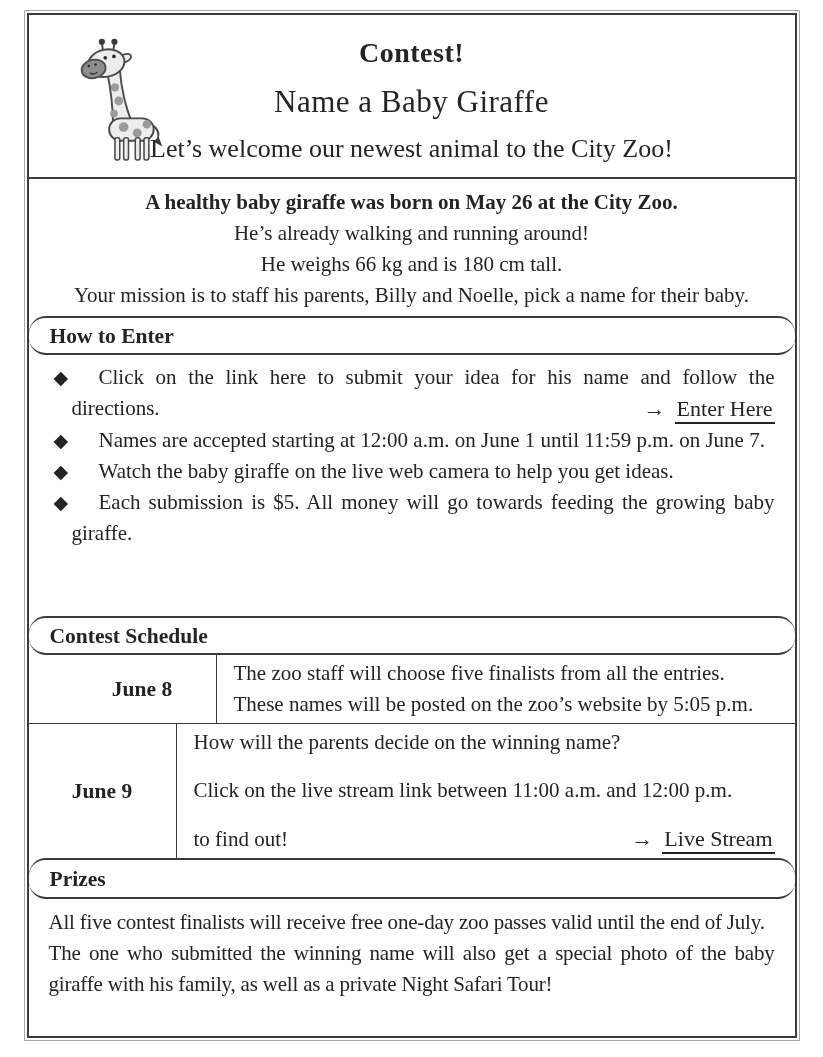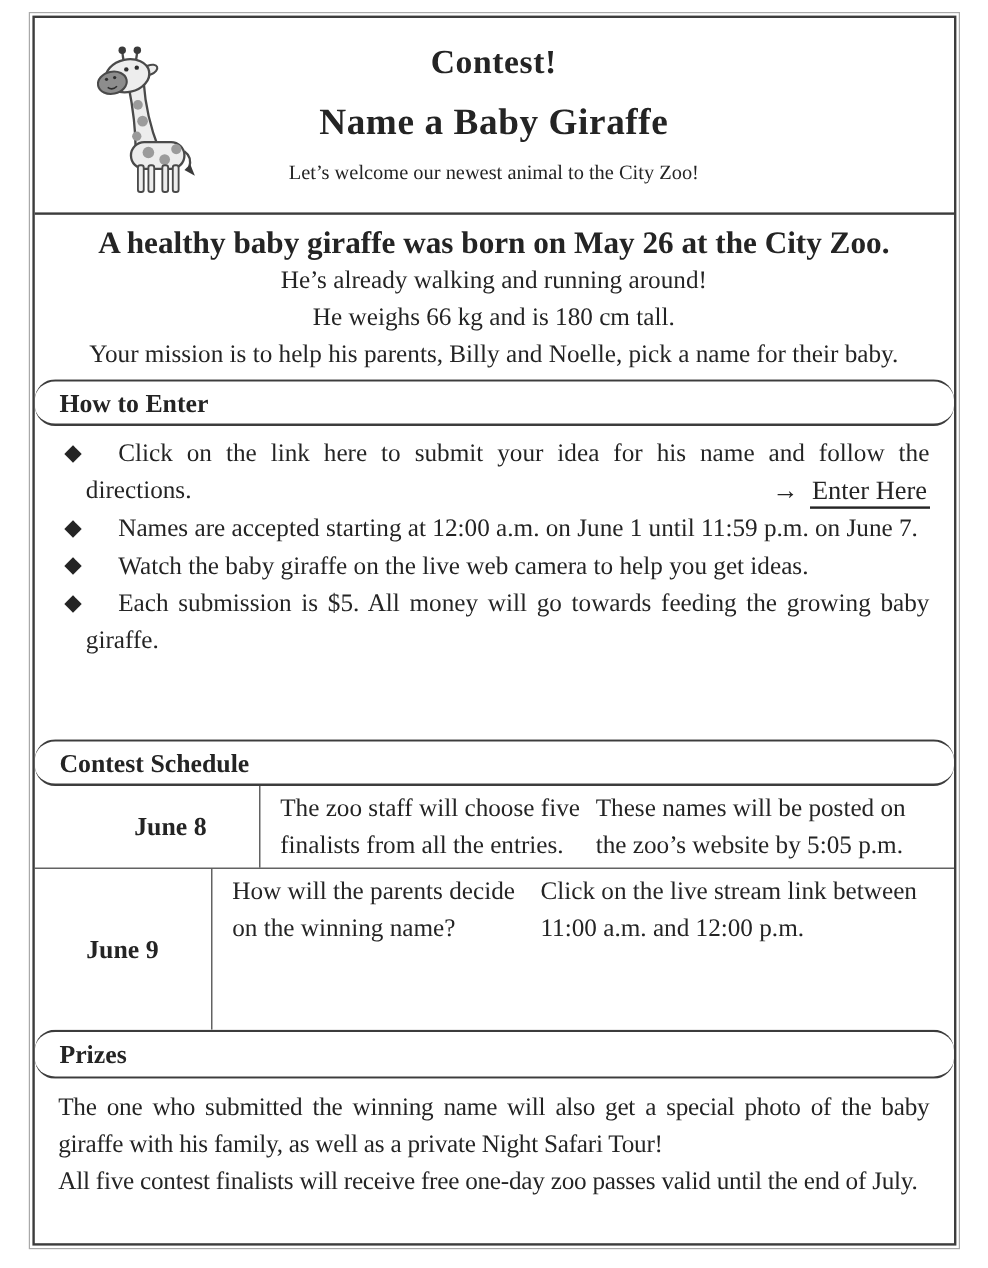--- a/index.html
+++ b/index.html
@@ -17,27 +17,27 @@
     border: 2px solid #3c3c3c;
     outline: 1px solid #a9a9a9;
     outline-offset: 2px;
     background: #ffffff;
   }
 
   
   .header-sec { position: relative; height: 162px; text-align: center; padding-top: 22px; }
   .giraffe-wrap { position: absolute; left: 34px; top: 22px; width: 100px; height: 124px; }
   .contest-label { font-size: 28px; font-weight: bold; letter-spacing: 0.5px; }
-  .page-title { font-size: 31px; font-weight: bold; margin-top: 15px; letter-spacing: 0.5px; }
-  .page-subtitle { font-size: 17px; margin-top: 14px; }
+  .page-title { font-size: 31px; font-weight: normal; margin-top: 15px; letter-spacing: 0.5px; }
+  .page-subtitle { font-size: 26px; margin-top: 14px; }
 
   
   .intro-sec { border-top: 2px solid #3c3c3c; height: 139px; text-align: center; padding-top: 8px; }
   .intro-line { font-size: 21px; line-height: 31px; }
-  .intro-headline { font-weight: bold; font-size: 26px; }
+  .intro-headline { font-weight: bold; font-size: 21px; }
 
   
   .band {
     border-top: 2px solid #3c3c3c;
     border-bottom: 2px solid #3c3c3c;
     height: 39px;
     padding: 4px 0 0 21px;
     font-weight: bold;
     font-size: 21.5px;
     line-height: 29px;
@@ -74,21 +74,21 @@
   .srow.r2 { min-height: 134px; }
   .date-cell {
     flex: none; width: 148px;
     border-right: 1.5px solid #3c3c3c;
     display: flex; align-items: center; justify-content: center;
     font-weight: bold; font-size: 21.5px;
   }
   .content-cell {
     flex: 1;
     padding: 3px 20px 3px 17px;
-    display: flex; flex-direction: row; justify-content: center;
+    display: flex; flex-direction: column; justify-content: space-between;
     font-size: 21px; line-height: 31px;
   }
   .cell-line.with-link { display: flex; justify-content: space-between; align-items: baseline; }
 
   
   .band.prizes-band { height: 41px; padding-top: 5px; }
   .prizes-sec { height: 137px; padding: 8px 20px 0; }
   .prizes-paragraph {
     font-size: 21px; line-height: 31px;
     text-align: justify; letter-spacing: -0.2px;
@@ -141,21 +141,21 @@
     </div>
     <div class="contest-label">Contest!</div>
     <div class="page-title">Name a Baby Giraffe</div>
     <div class="page-subtitle">Let’s welcome our newest animal to the City Zoo!</div>
   </div>
 
   <div class="intro-sec">
     <div class="intro-line intro-headline">A healthy baby giraffe was born on May 26 at the City Zoo.</div>
     <div class="intro-line">He’s already walking and running around!</div>
     <div class="intro-line">He weighs 66 kg and is 180 cm tall.</div>
-    <div class="intro-line">Your mission is to help his parents, Billy and Noelle, pick a name for their baby.</div>
+    <div class="intro-line">Your mission is to staff his parents, Billy and Noelle, pick a name for their baby.</div>
   </div>
 
   <div class="band">How to Enter</div>
 
   <div class="bullets-sec">
     <div class="bullet">
       <span class="diamond">◆</span><span>Click on the link here to submit your idea for his name and follow the directions.</span>
       <span class="jump-link fl"><span class="arrow">→</span><span class="link-label">Enter Here</span></span>
     </div>
     <div class="bullet">
@@ -177,24 +177,28 @@
       <div class="content-cell">
         <div class="cell-line">The zoo staff will choose five finalists from all the entries.</div>
         <div class="cell-line">These names will be posted on the zoo’s website by 5:05 p.m.</div>
       </div>
     </div>
     <div class="srow r2">
       <div class="date-cell">June 9</div>
       <div class="content-cell">
         <div class="cell-line">How will the parents decide on the winning name?</div>
         <div class="cell-line">Click on the live stream link between 11:00 a.m. and 12:00 p.m.</div>
+        <div class="cell-line with-link">
+          <span>to find out!</span>
+          <span class="jump-link"><span class="arrow">→</span><span class="link-label">Live Stream</span></span>
+        </div>
       </div>
     </div>
   </div>
 
   <div class="band prizes-band">Prizes</div>
 
   <div class="prizes-sec">
+    <div class="prizes-paragraph">All five contest finalists will receive free one-day zoo passes valid until the end of July.</div>
     <div class="prizes-paragraph">The one who submitted the winning name will also get a special photo of the baby giraffe with his family, as well as a private Night Safari Tour!</div>
-    <div class="prizes-paragraph">All five contest finalists will receive free one-day zoo passes valid until the end of July.</div>
   </div>
 
 </div>
 
 </body></html>

